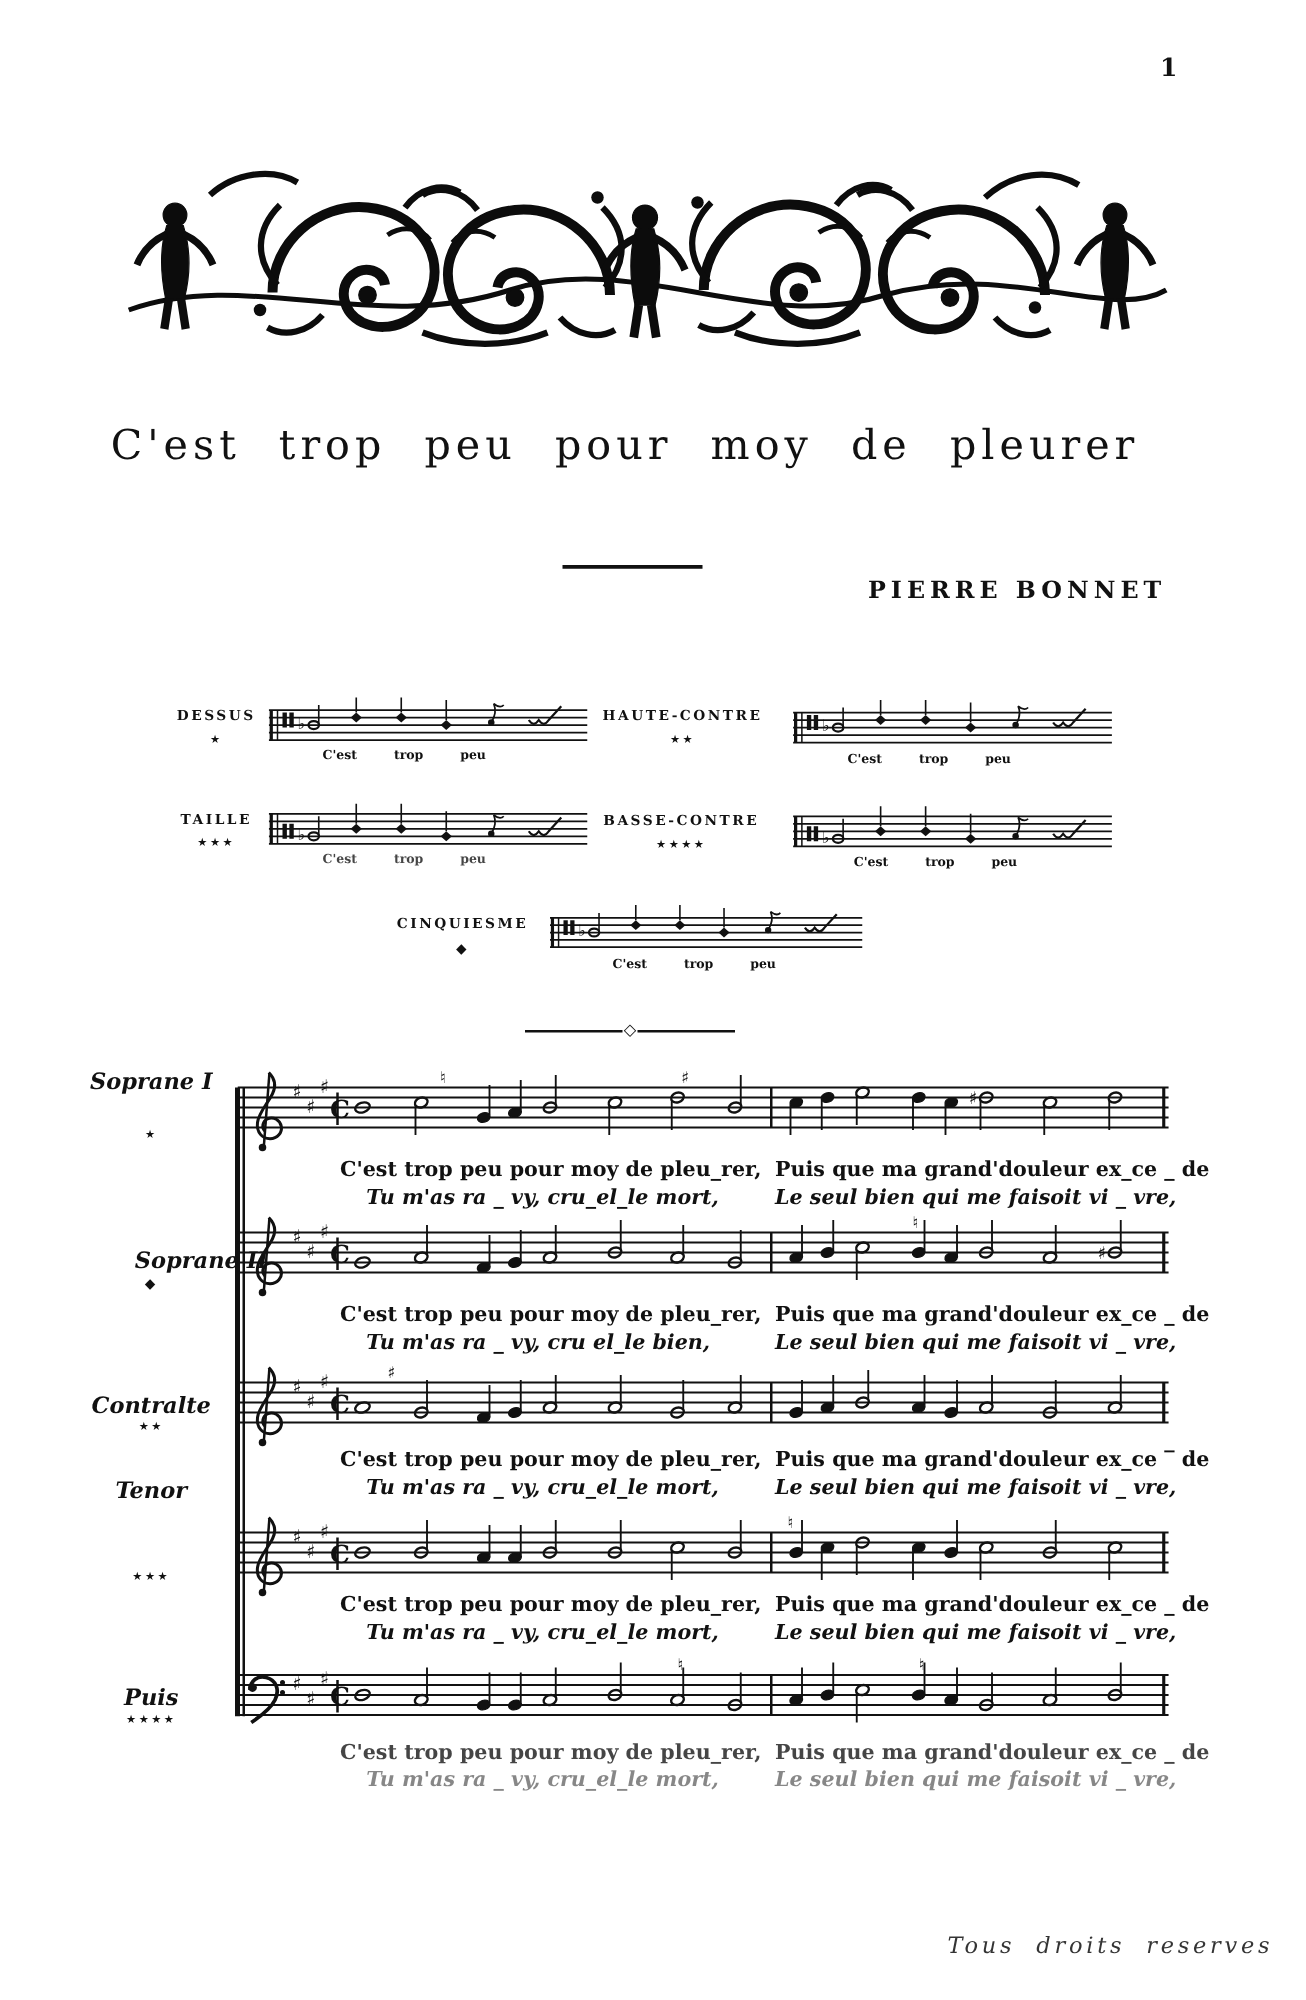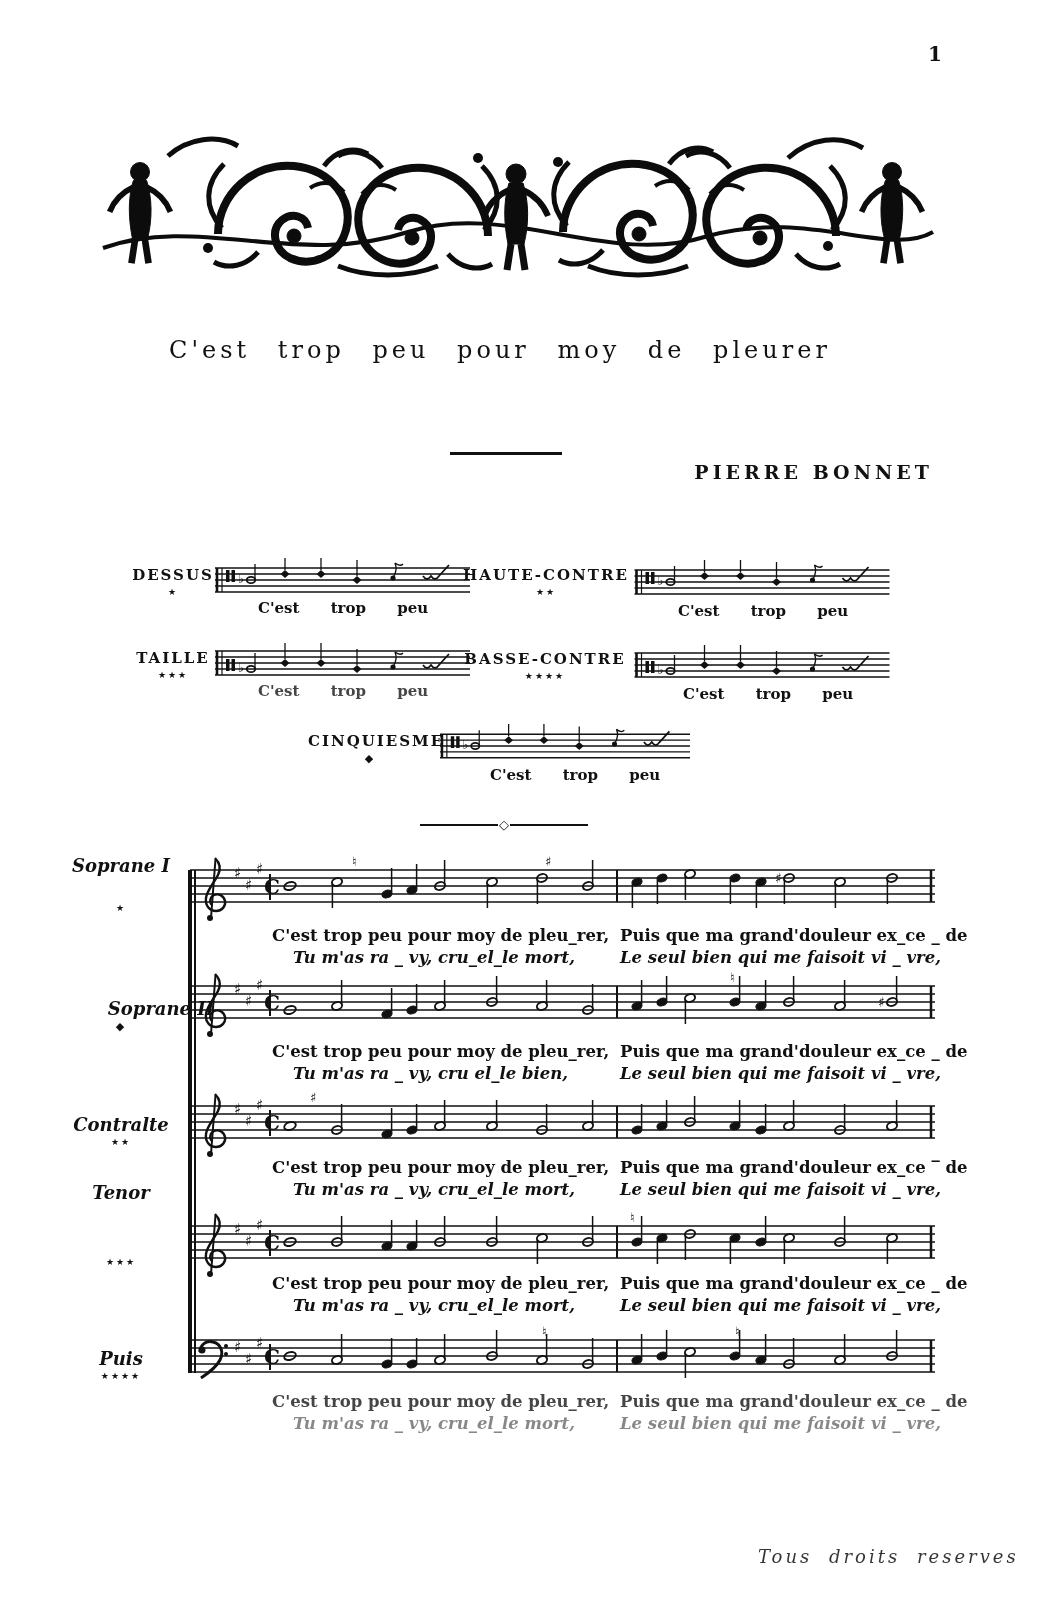--- a/index.html
+++ b/index.html
@@ -1,28 +1,28 @@
 <!DOCTYPE html>
 <html><head>
 <meta charset="utf-8">
 <style>
   html,body{margin:0;padding:0;background:#9a9a9a;}
   .page{position:relative;width:1045px;height:1600px;margin:0 auto;background:#ffffff;
         font-family:"DejaVu Serif","Liberation Serif",serif;color:#111;overflow:hidden;}
   .abs{position:absolute;}
   .page-number{font-size:20px;font-weight:700;}
-  .title{width:890px;left:55px;top:336px;text-align:center;font-size:24px;
+  .title{width:890px;left:55px;top:336px;text-align:center;font-size:33px;
          letter-spacing:4px;word-spacing:16px;white-space:nowrap;}
   .title-rule{left:450px;top:452px;width:112px;height:3px;background:#111;}
   .composer{top:461px;right:112px;font-size:19px;letter-spacing:4px;font-weight:700;white-space:nowrap;}
   .nota-heading{left:0;width:1045px;top:526px;text-align:center;font-style:italic;
          font-weight:700;font-size:16px;letter-spacing:3px;word-spacing:10px;}
-  .inc-lbl{font-weight:700;font-size:15px;letter-spacing:2px;text-align:center;white-space:nowrap;}
+  .inc-lbl{font-weight:700;font-size:11px;letter-spacing:2px;text-align:center;white-space:nowrap;}
   .marker{font-size:9px;letter-spacing:2px;text-align:center;color:#111;line-height:9px;}
-  .inc-lyr{font-weight:700;font-size:15px;word-spacing:26px;white-space:nowrap;}
+  .inc-lyr{font-weight:700;font-size:10px;word-spacing:26px;white-space:nowrap;}
   .dim{opacity:.78;}
   .divider{left:420px;top:820px;width:168px;display:flex;align-items:center;}
   .divider .seg{flex:1;height:2.5px;background:#111;}
   .divider .dia{font-size:13px;line-height:10px;padding:0 1px;}
   .v-lbl{font-style:italic;font-weight:700;font-size:18px;text-align:center;white-space:nowrap;}
   .sysbar{left:188px;top:870px;width:2px;height:503px;border-left:4px solid #111;border-right:2px solid #111;}
   .lyr-line{left:190px;width:750px;height:22px;font-size:16.5px;font-weight:700;white-space:nowrap;}
   .lyr-line span{position:absolute;}
   .lyr-line .m1{left:82px;} .lyr-line .m2{left:430px;}
   .it{font-style:italic;}

